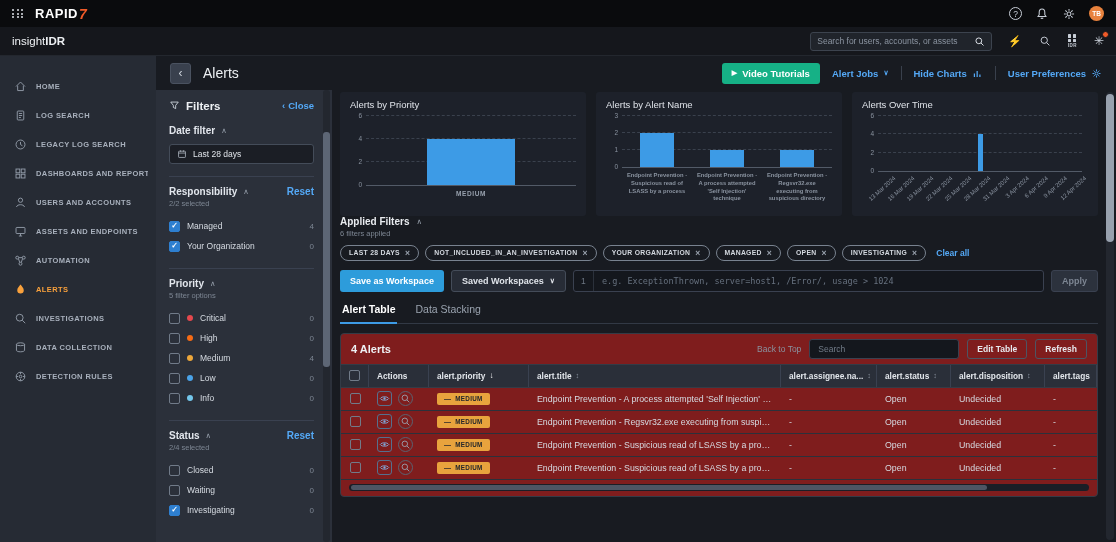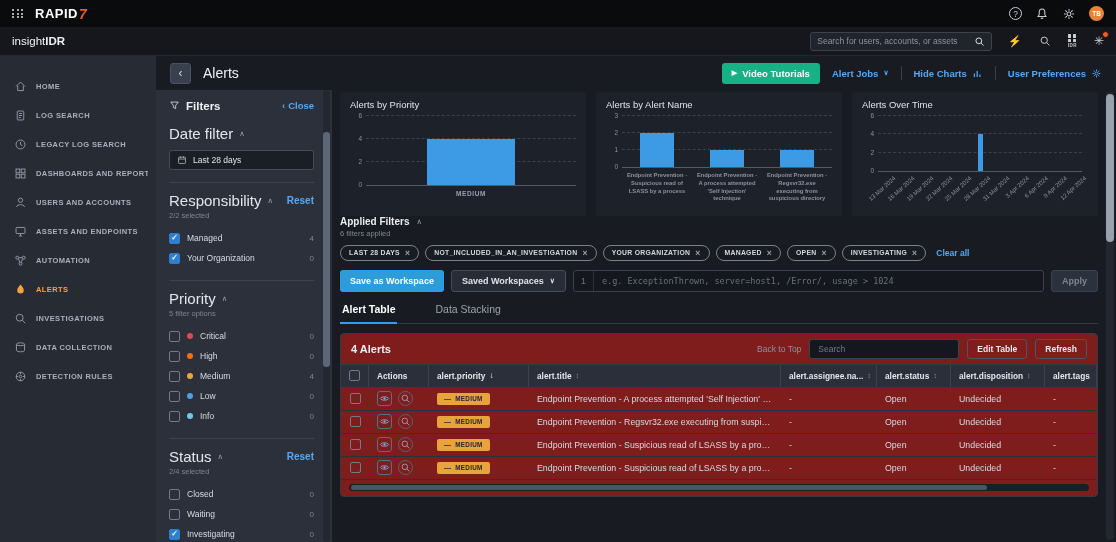--- a/index.html
+++ b/index.html
@@ -61,21 +61,21 @@
 
 
 .filters-panel{position:absolute;top:34px;left:0;width:176px;bottom:0;background:#2b303a;padding:10px 18px 10px 13px;overflow:hidden}
 .fp-head{display:flex;align-items:flex-start;gap:6px}
 .fp-title{font-size:11.5px;font-weight:700;color:#eef1f4}
 .funnel{width:11px;height:11px;color:#cfd5dd}
 .close-link{margin-left:auto;color:#54a9f7;font-size:9.5px;font-weight:700;display:flex;align-items:center;gap:3px}
 .fsec{margin-top:12px;padding-top:9px;border-top:1px solid #3a4150}
 .fsec.first{border-top:none;padding-top:0}
 .fsec-head{display:flex;align-items:center;gap:6px}
-.fsec-label{font-size:15px;font-weight:400;color:#e2e6ec}
+.fsec-label{font-size:10px;font-weight:700;color:#e2e6ec}
 .chev{color:#9aa3af;font-size:7.5px;cursor:pointer}
 .reset{margin-left:auto;color:#54a9f7;font-size:10px;font-weight:700}
 .fsec-sub{font-size:7.5px;color:#7d8693;margin-top:2px}
 .date-input{margin-top:8px;height:20px;background:#1b1e25;border:1px solid #444c59;border-radius:3px;display:flex;align-items:center;gap:6px;padding:0 7px;color:#dfe3e9;font-size:8.5px;cursor:pointer}
 .date-input svg{width:10px;height:10px;color:#aab2bd}
 .frow{display:flex;align-items:center;gap:7px;height:20px;cursor:pointer}
 .frow.mt{margin-top:8px}
 .cb{width:11px;height:11px;border:1px solid #717b89;border-radius:2px;background:transparent;display:inline-flex;align-items:center;justify-content:center;flex:none}
 .cb.checked{background:#2e7fd0;border-color:#2e7fd0}
 .cb.checked::after{content:"\2713";color:#fff;font-size:8px;font-weight:700;line-height:1}
@@ -119,21 +119,21 @@
 .ws-row{display:flex;align-items:center;gap:7px;margin-top:9px}
 .save-btn{height:22px;padding:0 10px;background:#2d9cdb;color:#fff;font-size:9px;font-weight:700;border-radius:3px;border:none;white-space:nowrap}
 .saved-btn{height:22px;padding:0 10px;background:#272c36;border:1px solid #444c59;color:#dfe3e9;font-size:9px;font-weight:700;border-radius:3px;display:inline-flex;align-items:center;gap:6px;white-space:nowrap}
 .query{flex:1;display:flex;align-items:center;height:22px;background:#14171d;border:1px solid #3a4150;border-radius:3px;overflow:hidden;min-width:0}
 .qnum{width:20px;text-align:center;color:#6c7683;font-size:8.5px;border-right:1px solid #2b313b;flex:none;line-height:20px}
 .query input{flex:1;background:transparent;border:none;outline:none;color:#dfe3e9;font-size:8.5px;padding:0 8px;min-width:0;font-family:"DejaVu Sans Mono",monospace}
 .query input::placeholder{color:#66707e}
 .apply-btn{height:22px;padding:0 10px;background:#2c323d;border:1px solid #3a4150;color:#7d8693;font-size:9px;font-weight:700;border-radius:3px}
 
 
-.tabs{display:flex;gap:36px;border-bottom:1px solid #323945;margin-top:11px}
+.tabs{display:flex;gap:16px;border-bottom:1px solid #323945;margin-top:11px}
 .tab{font-size:10.5px;color:#9aa3af;padding:0 2px 7px;cursor:pointer}
 .tab.active{color:#fff;font-weight:700;border-bottom:2px solid #3d9be6;margin-bottom:-1px}
 
 
 .table-card{margin-top:9px;background:#7f1d1d;border:1px solid #343b46;border-radius:4px;overflow:hidden}
 .card-head{height:30px;display:flex;align-items:center;gap:8px;padding:0 10px}
 .alert-count{font-size:11px;font-weight:700;color:#eef1f4}
 .spacer{flex:1}
 .backtop{color:#8a93a0;font-size:8.5px}
 .t-search{width:150px;height:20px;background:#14171d;border:1px solid #3a4150;border-radius:3px;color:#dfe3e9;font-size:8.5px;padding:0 8px;outline:none}

